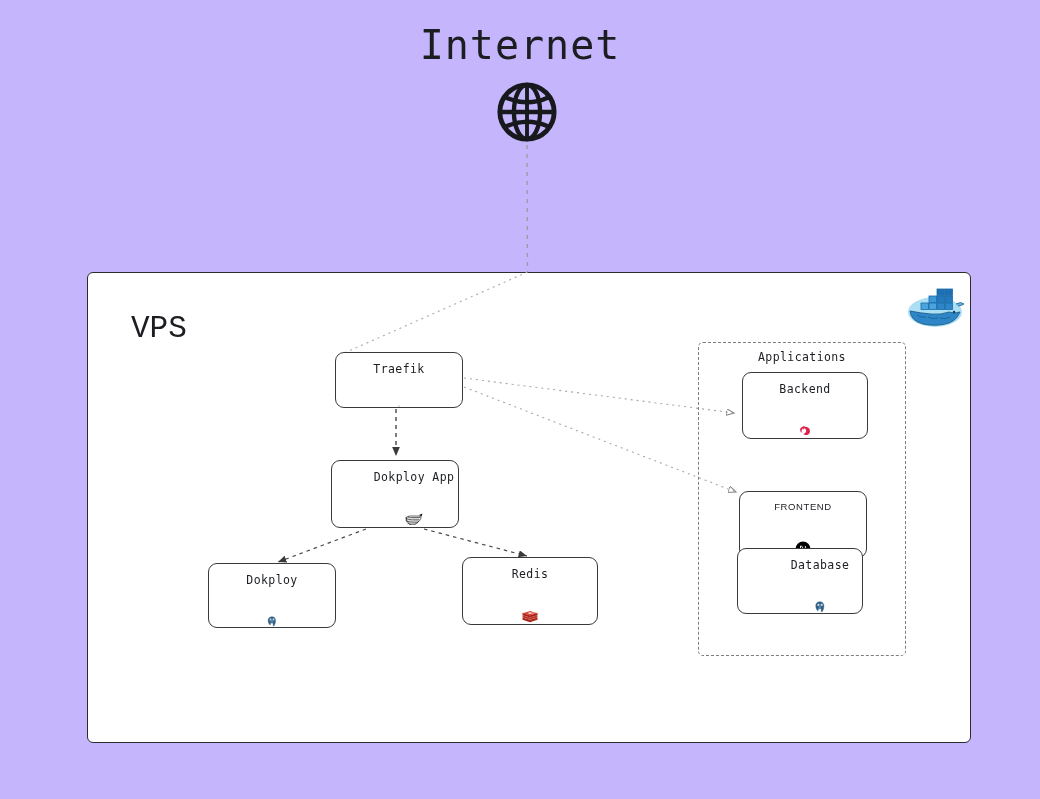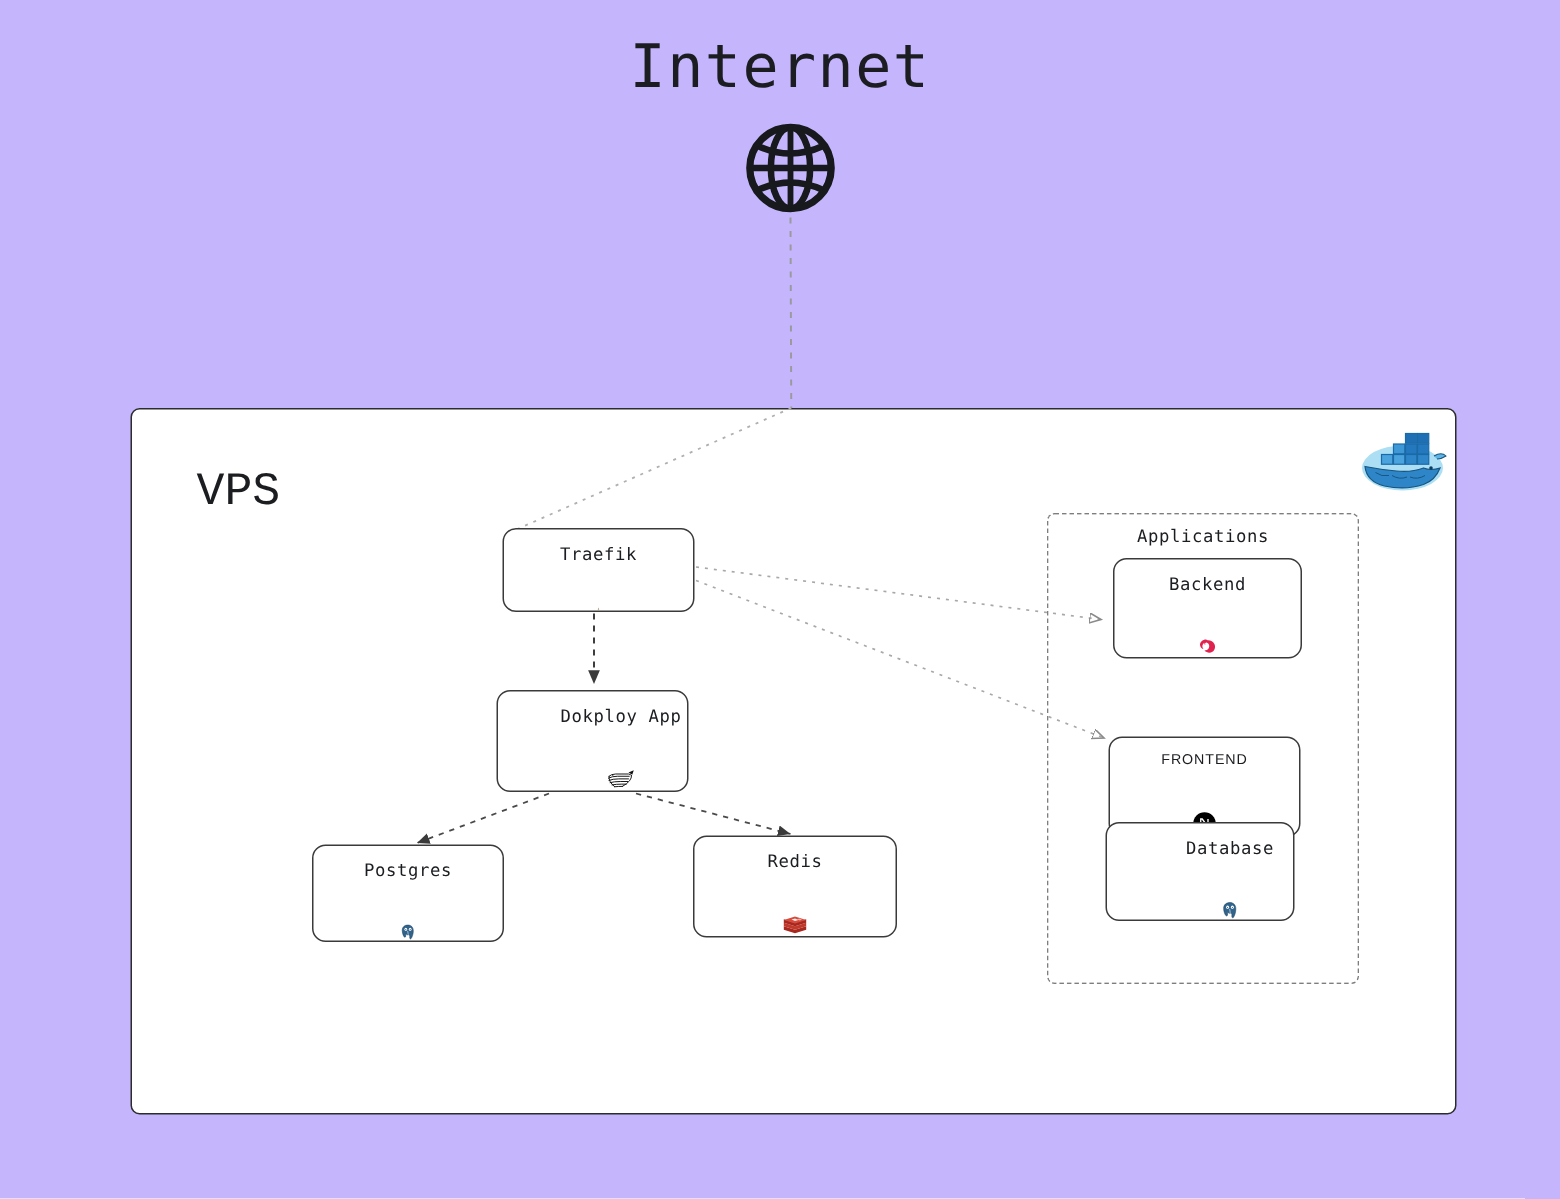--- a/index.html
+++ b/index.html
@@ -239,21 +239,21 @@
         <path d="M16 41 Q28 39 42 39 L54 39"></path>
         <path d="M23 46 Q34 45 44 45"></path>
         <path d="M8 18 Q6 32 23 46"></path>
         <path d="M68 16 Q70 30 44 45"></path>
       </g>
       <circle cx="18" cy="15" r="1.6" fill="#111111"></circle>
     </svg>
   </div>
 
   <div class="node" id="node-postgres">
-    <div class="node-label">Postgres</div>
+    <div class="node-label">Dokploy</div>
     <svg class="node-icon" width="26" height="27" viewBox="0 0 64 68">
       <path d="M32 4 C18 4 8 12 8 26 C8 36 11 44 14 50 C16 54 20 56 22 53 C24 50 22 44 24 40
                C26 44 30 46 34 45 C38 44 40 48 39 54 C38 60 42 64 45 60 C50 53 54 40 54 28
                C54 13 45 4 32 4 Z" fill="#31648C" stroke="#1e3f5c" stroke-width="2"></path>
       <ellipse cx="23" cy="22" rx="5.5" ry="6.5" fill="#ffffff"></ellipse>
       <ellipse cx="41" cy="22" rx="5.5" ry="6.5" fill="#ffffff"></ellipse>
       <ellipse cx="23" cy="23" rx="2" ry="2.6" fill="#1e3f5c"></ellipse>
       <ellipse cx="41" cy="23" rx="2" ry="2.6" fill="#1e3f5c"></ellipse>
       <path d="M31 30 Q33 40 33 50 Q33 58 30 62" fill="none" stroke="#ffffff" stroke-width="2.4" stroke-linecap="round"></path>
       <path d="M30 62 Q28 64 26 62" fill="none" stroke="#ffffff" stroke-width="2.2" stroke-linecap="round"></path>

